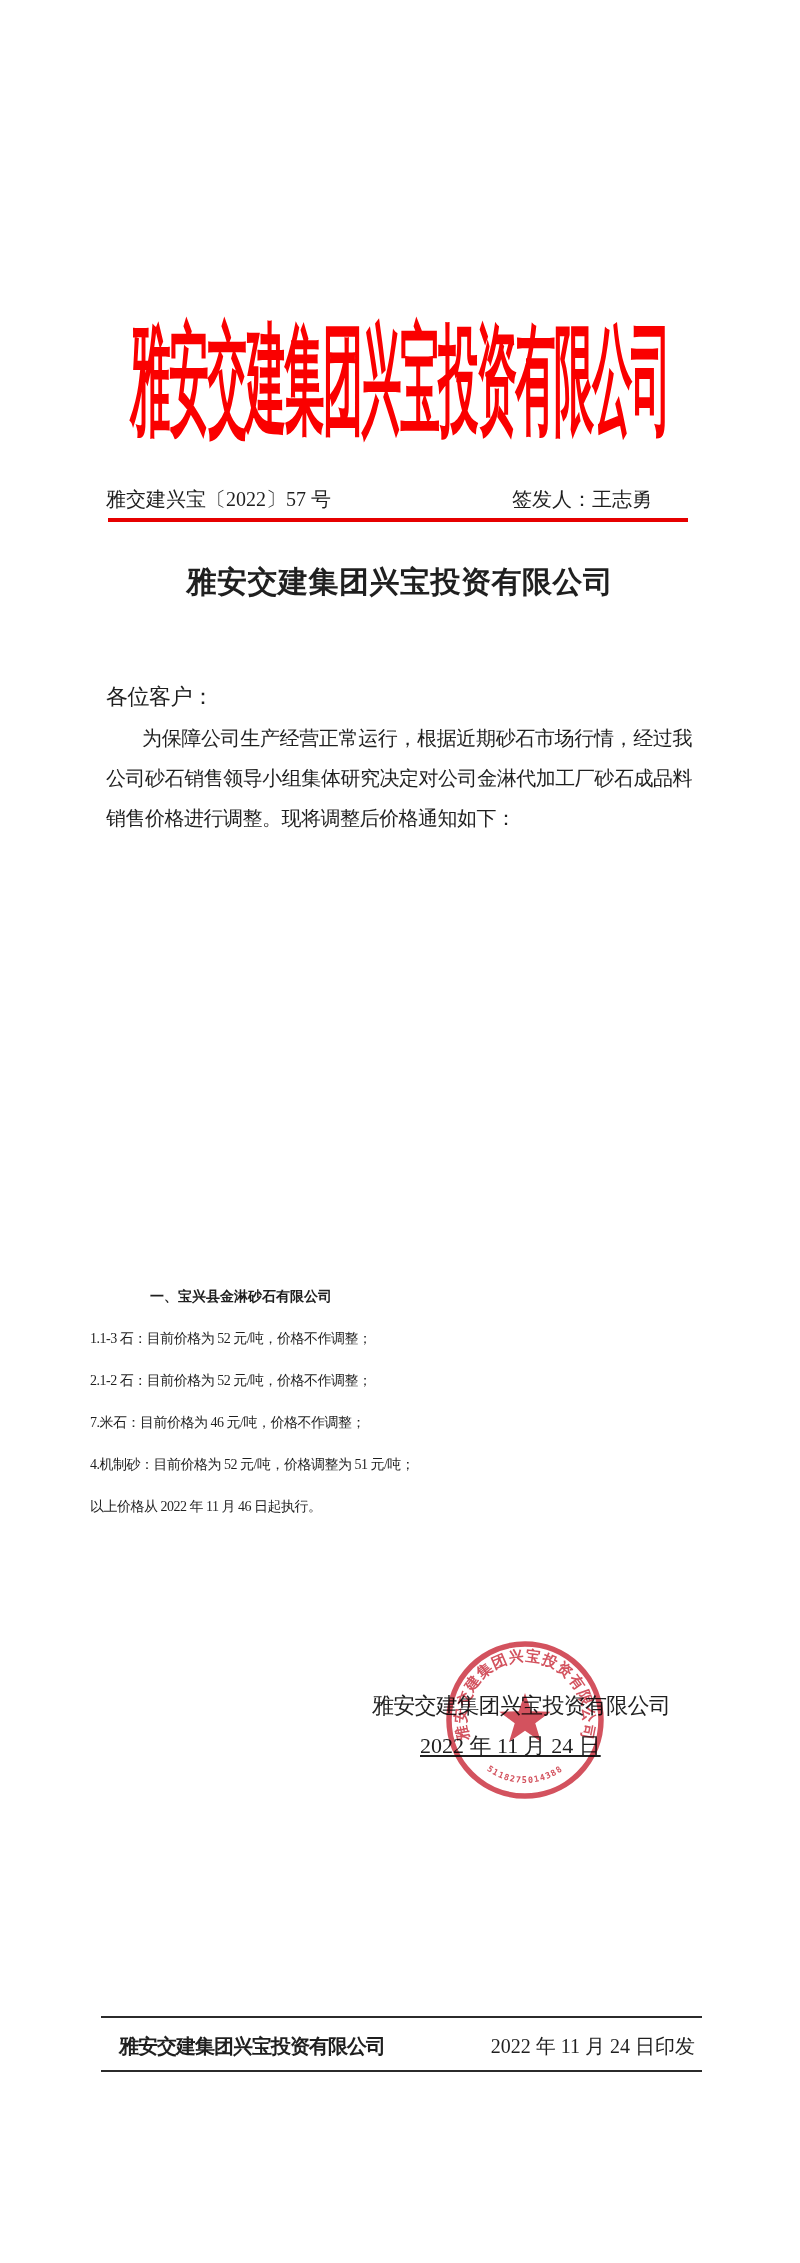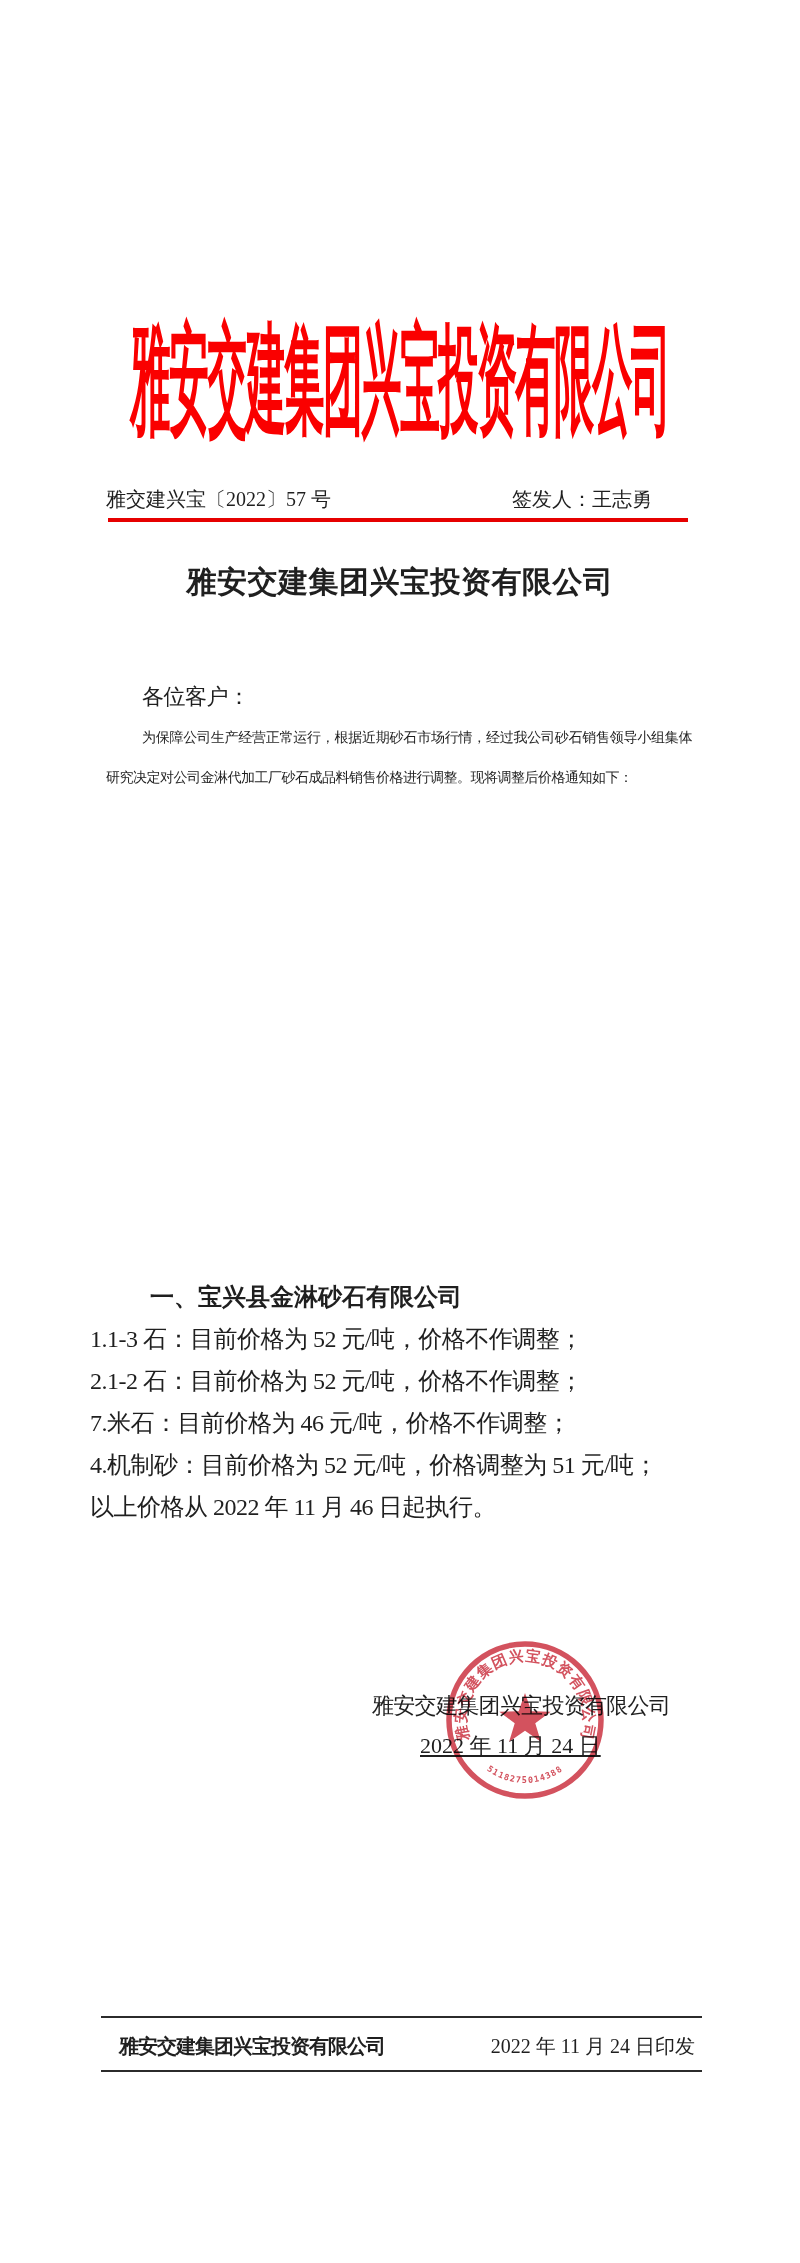--- a/index.html
+++ b/index.html
@@ -41,31 +41,31 @@
   }
   
   .doc-title{
     position:absolute; top:556px; left:0; width:800px;
     text-align:center; font-size:30px; font-weight:bold; line-height:51px;
     letter-spacing:0.5px;
   }
   
   .salutation{
     position:absolute; top:684px; left:106px;
-    font-size:22px; line-height:26px; letter-spacing:-0.5px;margin-left:36px;
+    font-size:22px; line-height:26px; letter-spacing:-0.5px;
   }
   .intro{
     position:absolute; top:718px; left:106px; width:586px;
-    font-size:14px; line-height:40px; letter-spacing:-0.5px;
+    font-size:20px; line-height:40px; letter-spacing:-0.5px;
     text-indent:36px; text-align:justify;
   }
   
   .price-list{
     position:absolute; top:1276px; left:90px; width:615px;
-    font-size:24px; line-height:42px; letter-spacing:-0.5px;
+    font-size:14px; line-height:42px; letter-spacing:-0.5px;
     white-space:nowrap;
   }
   .list-heading{font-weight:bold; text-indent:60px; letter-spacing:0;}
   
   .sig-company{
     position:absolute; top:1691px; left:372px;
     font-size:22px; letter-spacing:-0.7px; white-space:nowrap;
   }
   .sig-date{
     position:absolute; top:1731px; left:420px;

